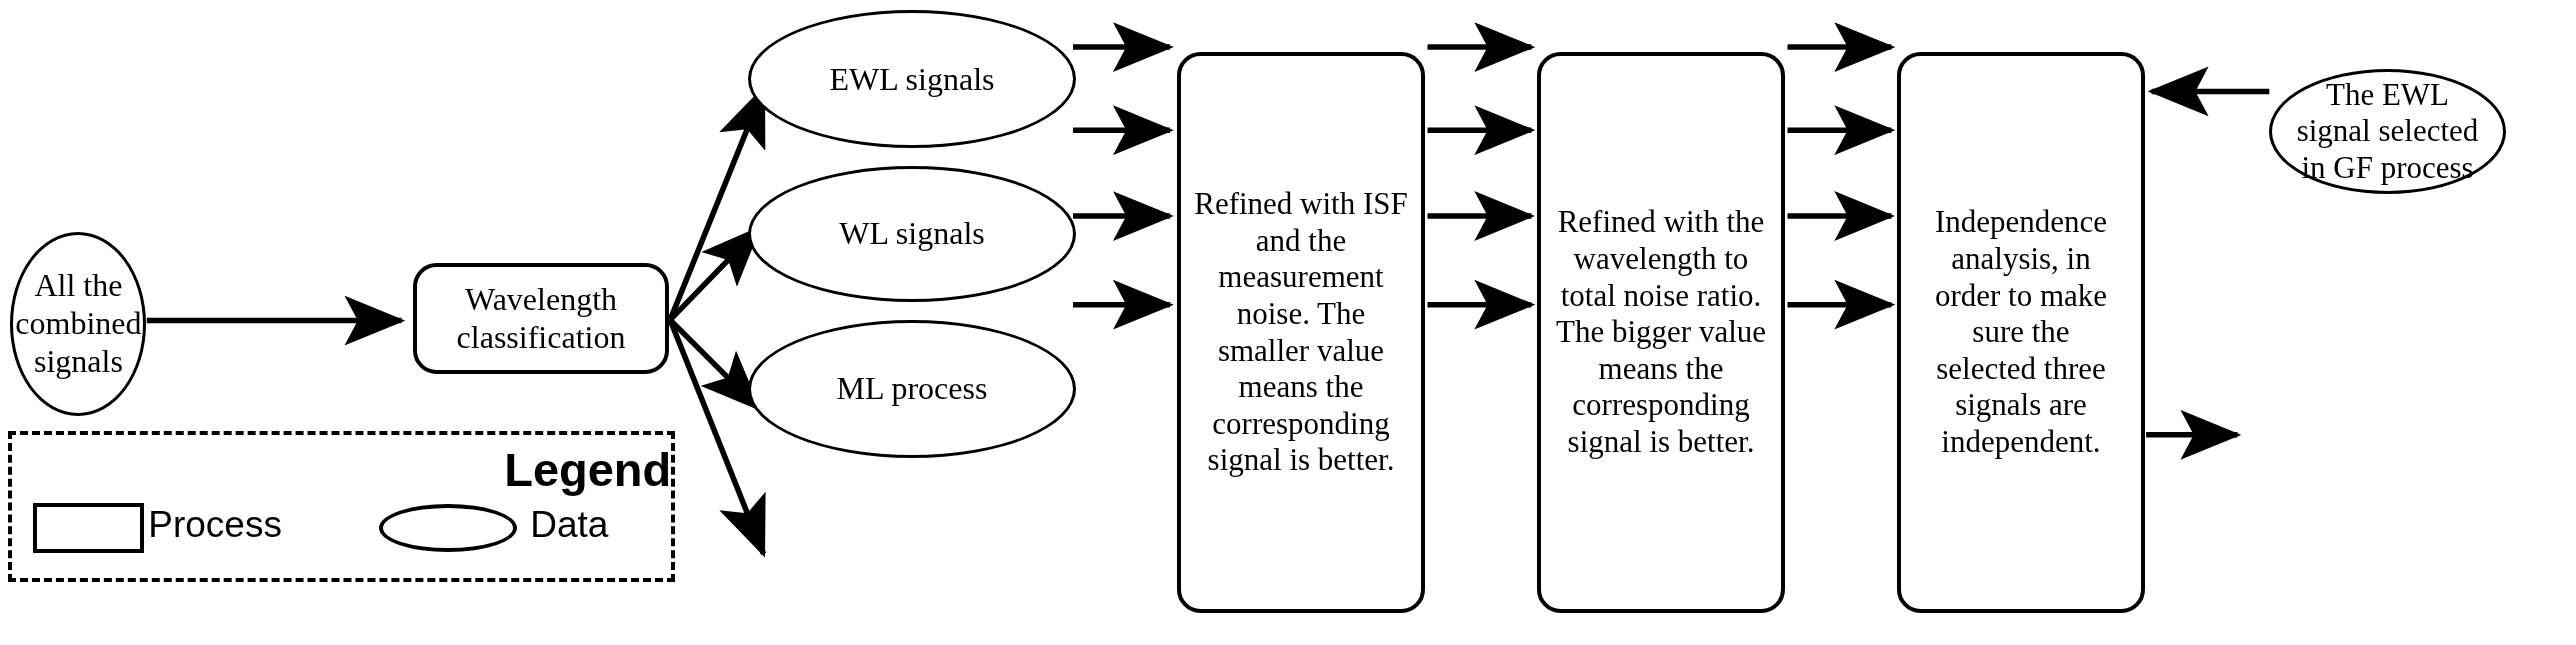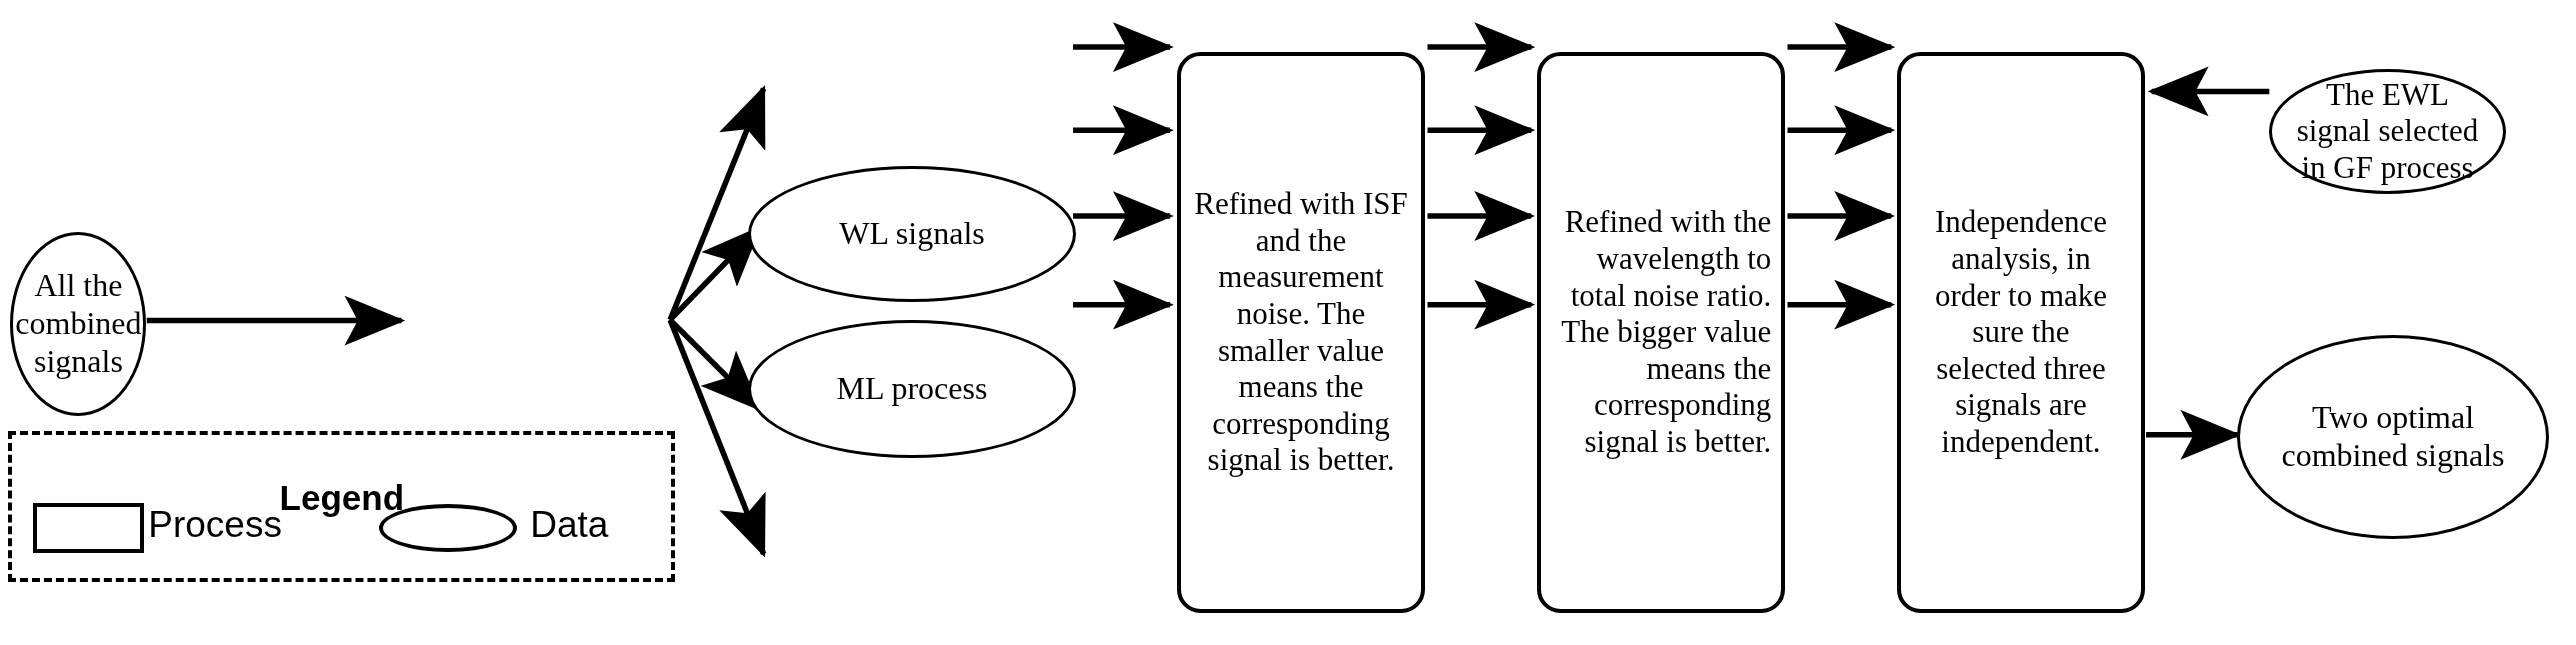--- a/index.html
+++ b/index.html
@@ -15,23 +15,23 @@
   
   .ellipse{border:3.5px solid #000;border-radius:50%;background:#fff;}
   
   .process{border:4.2px solid #000;border-radius:23.5px;background:#fff;}
   .t-46{font-size:32px;}
   .t-45{font-size:31px;}
 
   
   #legend{position:absolute;left:8.3px;top:431px;width:667px;height:151px;
           border:4.2px dashed #000;box-sizing:border-box;background:#fff;}
-  #legend-title{position:absolute;left:0;top:7px;width:100%;text-align:center;
+  #legend-title{position:absolute;left:0;top:7px;width:100%;text-align:right;
           font-family:"Liberation Sans","DejaVu Sans",sans-serif;
-          font-weight:bold;font-size:35px;margin-top:36px;}
+          font-weight:bold;font-size:47px;}
   #legend-proc-swatch{position:absolute;left:21px;top:68px;width:111px;height:50px;
           border:4.8px solid #000;box-sizing:border-box;background:#fff;}
   #legend-proc-label{position:absolute;left:136px;top:69px;font-size:37px;
           font-family:"Liberation Sans","DejaVu Sans",sans-serif;}
   #legend-data-swatch{position:absolute;left:367px;top:69px;width:138px;height:48px;
           border:4.8px solid #000;border-radius:50%;box-sizing:border-box;background:#fff;}
   #legend-data-label{position:absolute;left:518px;top:69px;font-size:37px;
           font-family:"Liberation Sans","DejaVu Sans",sans-serif;}
 </style>
 </head>
@@ -72,50 +72,53 @@
       <line x1="3278" y1="132" x2="3108" y2="132"></line>
 
       <line x1="3100" y1="628" x2="3232" y2="628"></line>
     </g>
   </svg>
 
   <div class="node ellipse t-46" style="left:10.4px;top:232px;width:136px;height:184px;padding:0 16.6px;">
     <span>All the  combined signals</span>
   </div>
 
+  <div class="node process t-46" style="left:413px;top:263px;width:256px;height:111px;padding:0 9.7px;">
+    <span>Wavelength classification</span>
+  </div>
 
+  <div class="node ellipse t-46" style="left: 748px; top: 10.4px; width: 328px; height: 138px;">
+    <span>EWL signals</span>
+  </div>
 
   <div class="node ellipse t-46" style="left: 748px; top: 166px; width: 328px; height: 136px;">
     <span>WL signals</span>
   </div>
 
   <div class="node ellipse t-46" style="left: 748px; top: 320px; width: 328px; height: 138px;">
     <span>ML process</span>
   </div>
 
 
   <div class="node process t-45" style="left: 1177px; top: 52px; width: 248px; height: 561px; padding: 0px 9.7px;">
     <span>Refined with ISF and the measurement noise. The smaller value means  the corresponding signal is better.</span>
   </div>
 
-  <div class="node process t-45" style="left: 1537px; top: 52px; width: 248px; height: 561px; padding: 0px 9.7px; text-align: right;">
+  <div class="node process t-45" style="left: 1537px; top: 52px; width: 248px; height: 561px; padding: 0px 9.7px;">
     <span>Refined with the wavelength to total noise ratio. The bigger value means the corresponding signal is better.</span>
   </div>
 
   <div class="node process t-45" style="left: 1897px; top: 52px; width: 248px; height: 561px; padding: 0px 18px;">
     <span>Independence analysis, in order to make sure the selected three signals are independent.</span>
   </div>
 
   <div class="node ellipse t-45" style="left: 2269px; top: 29px; width: 237px; height: 125px; padding: 0px 18px; margin-top: 40px;">
     <span>The EWL signal selected in GF process</span>
   </div>
 
-  <div class="node ellipse t-46" style="left: 2237px; top: 335px; width: 312px; height: 204px; padding: 0px 21px;">
-    <span>Two optimal combined signals</span>
-  </div>
 
   <div id="legend">
     <div id="legend-title">Legend</div>
     <div id="legend-proc-swatch"></div>
     <div id="legend-proc-label">Process</div>
     <div id="legend-data-swatch"></div>
     <div id="legend-data-label">Data</div>
   </div>
 
 </div>

